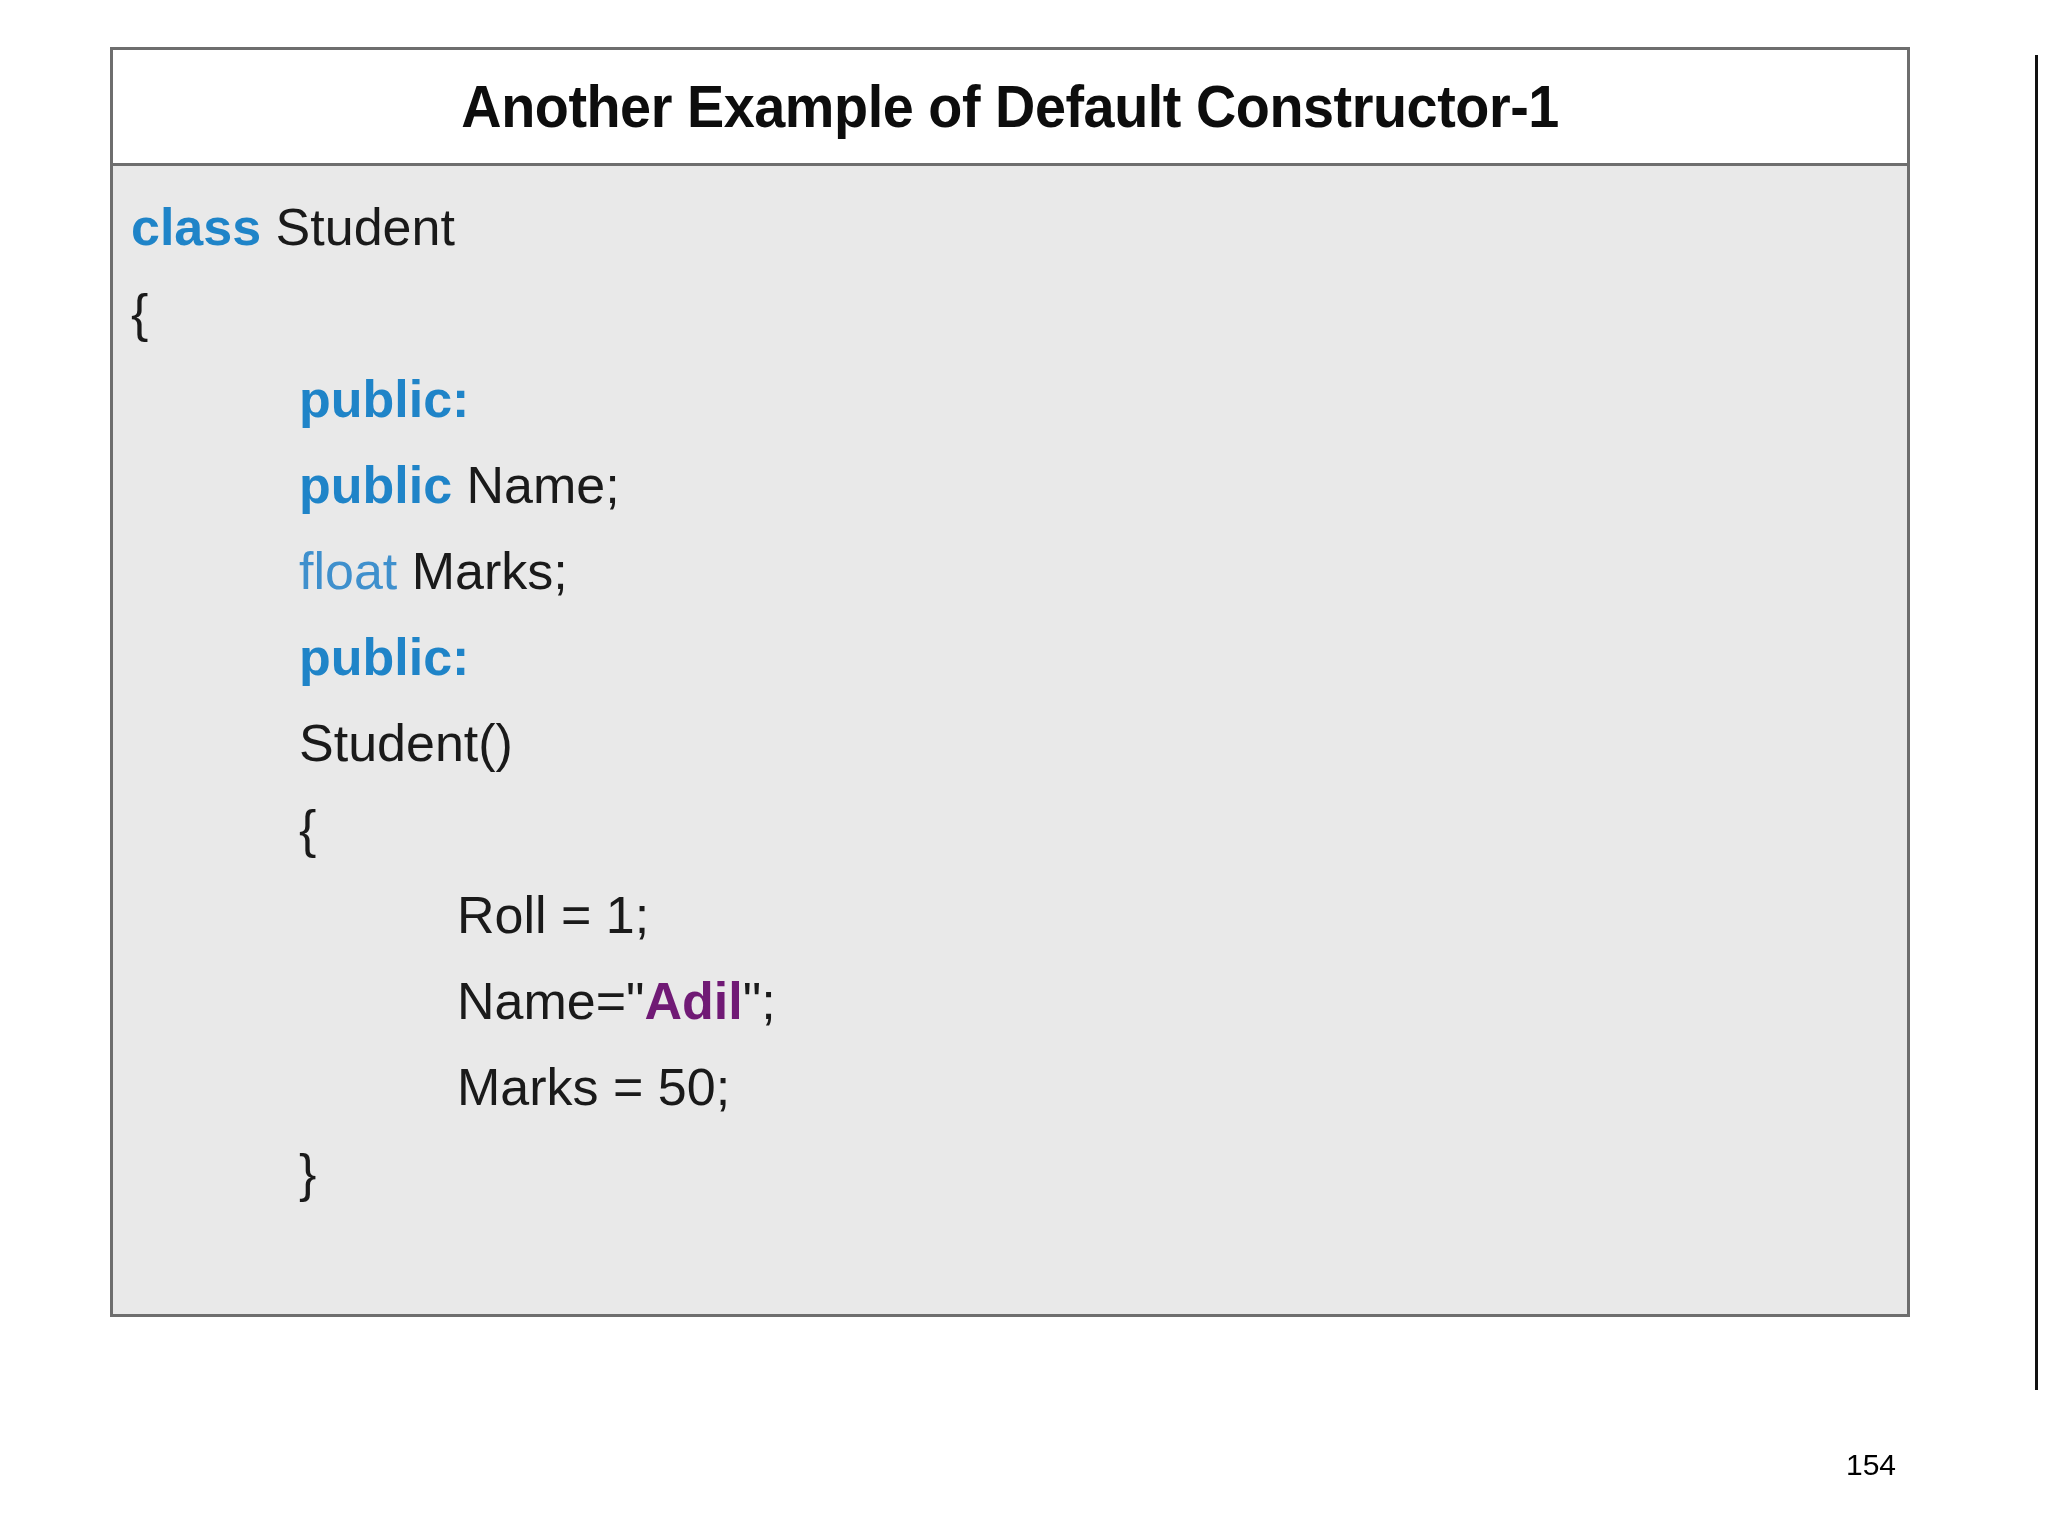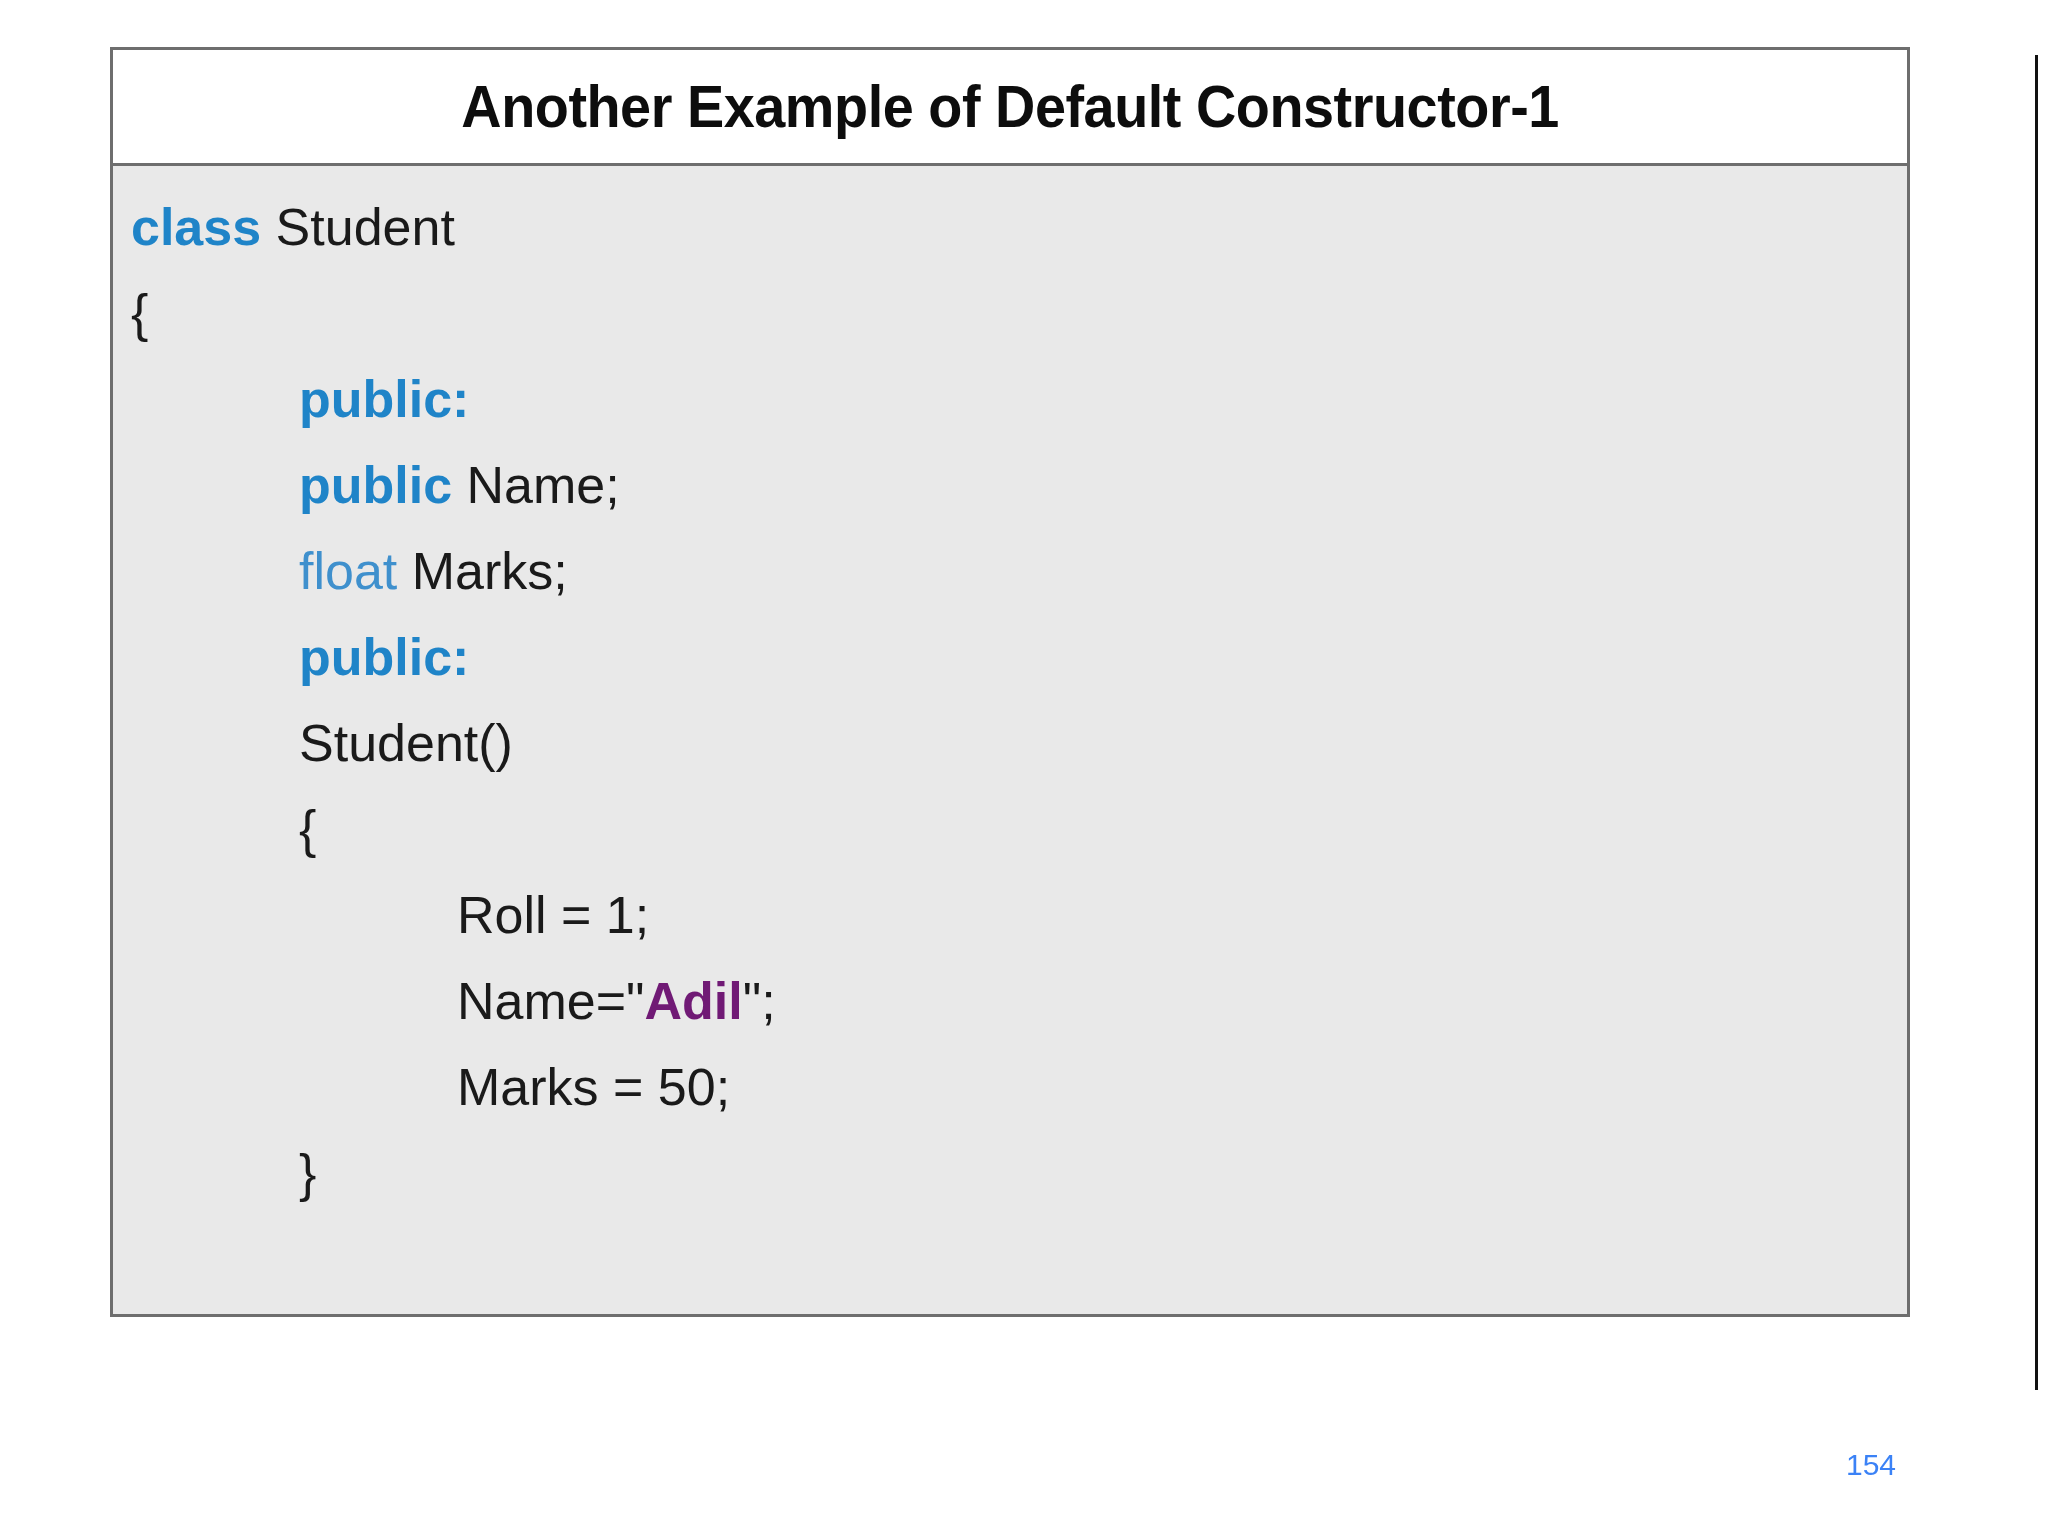--- a/index.html
+++ b/index.html
@@ -110,21 +110,21 @@
     color: #1a1a1a;
     font-weight: normal;
   }
 
   
   #page-number {
     position: absolute;
     left: 1846px;
     top: 1448px;
     font-size: 30px;
-    color: #3b82f6;
+    color: #000000;
   }
 </style>
 </head>
 <body>
 
 <div id="slide">
 
   <div id="right-rule"></div>
 
   <div id="content-frame">

